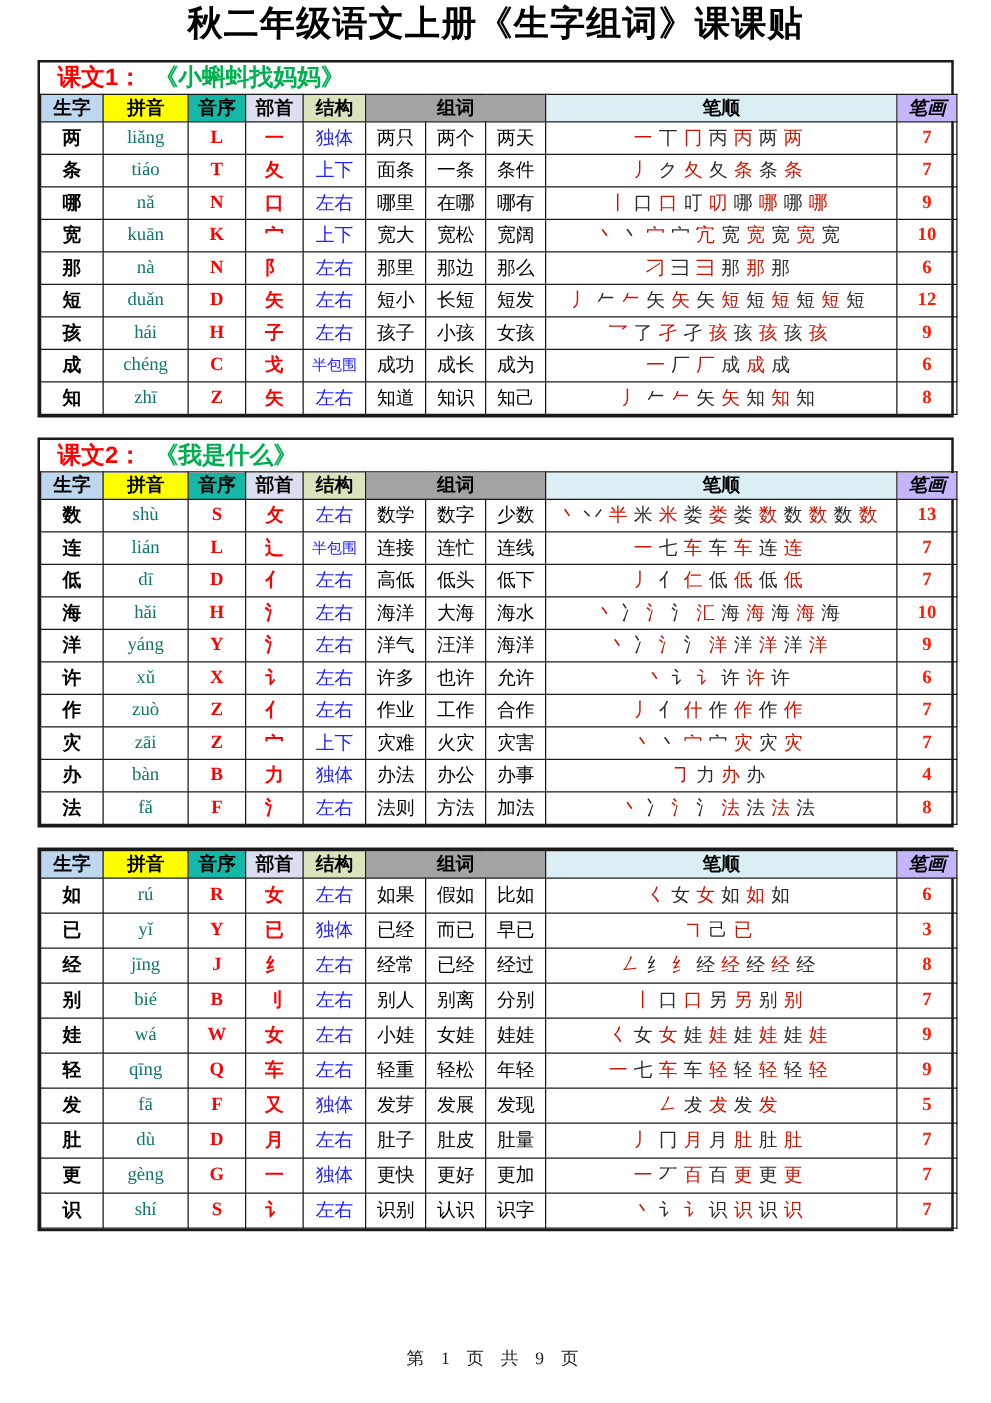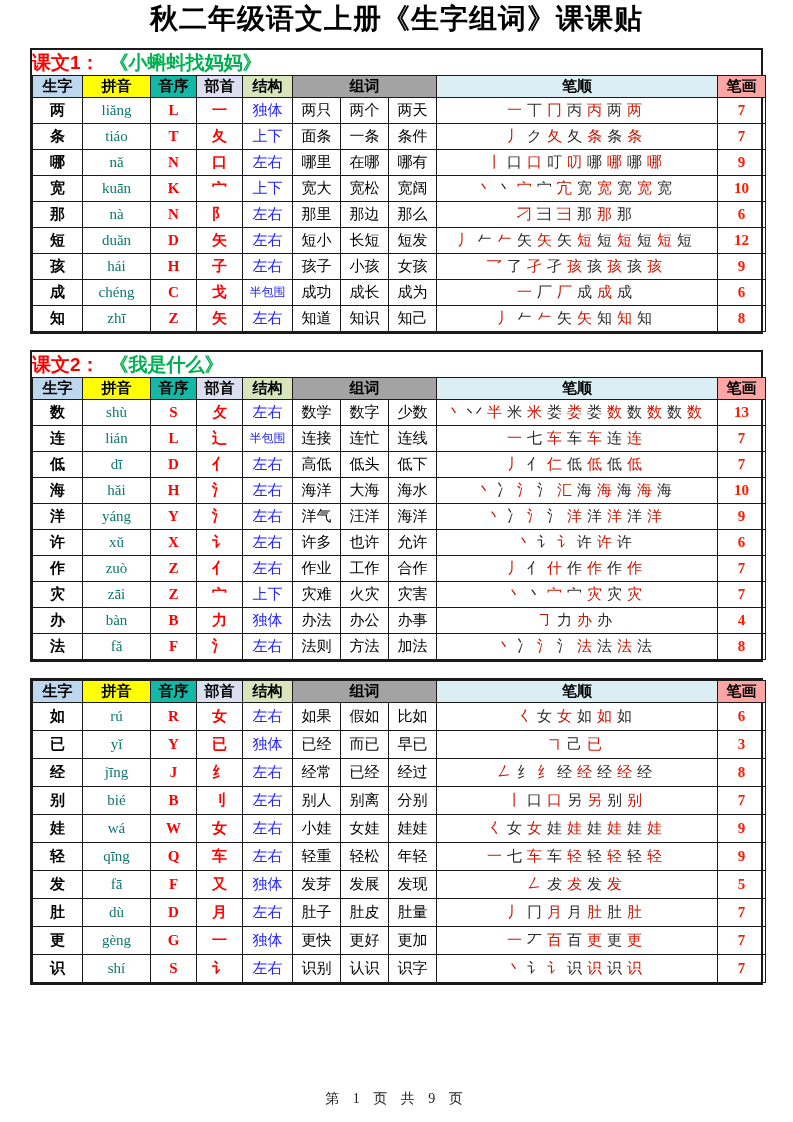--- a/index.html
+++ b/index.html
@@ -3,53 +3,53 @@
 <meta charset="utf-8">
 <style>
   html,body{margin:0;padding:0;background:#fff;}
   .page{width:793px;height:1122px;background:#ffffff;position:relative;overflow:hidden;
         font-family:"Liberation Sans",sans-serif;color:#000;}
   .title{text-align:center;font-size:28px;font-weight:bold;margin:0;
          letter-spacing:1px;height:37px;}
   main{display:block;}
   .lesson{margin:0 30px 16px 30px;border:2px solid #1a1a1a;background:#fff;}
   .lesson-0{margin-top:11px;}
-  .lesson-head{height:25px;line-height:25px;padding-left:0;font-weight:bold;font-size:19px;
+  .lesson-head{height:25px;line-height:25px;padding-left:14px;font-weight:bold;font-size:19px;
                white-space:nowrap;}
   .lesson-label{color:#ff0000;}
   .lesson-book{color:#00b050;margin-left:10px;}
   table.grid{border-collapse:collapse;table-layout:fixed;width:729px;}
   table.grid th,table.grid td{border:1px solid #1a1a1a;text-align:center;vertical-align:middle;
                overflow:hidden;white-space:nowrap;padding:0;}
   table.grid th{height:21px;font-size:15px;font-weight:bold;}
   table.grid td{height:25px;font-size:15px;}
   .lesson-2 table.grid td{height:27px;}
   
   th.h-char{background:#bdd7ee;}
   th.h-pin{background:#ffff00;}
   th.h-yin{background:#14b8a6;}
   th.h-bu{background:#dcdff0;}
   th.h-jie{background:#d7e4bc;}
   th.h-zu{background:#a3a3a3;}
   th.h-shun{background:#daeef3;}
-  th.h-hua{background:#fca5a5;}
+  th.h-hua{background:#c4b5fd;font-style:italic;}
   
   td.char{font-size:21px;font-weight:bold;}
   td.pin{color:#0f766e;font-family:Liberation Serif, serif;font-size:14px;}
   td.yin{color:#ff0000;font-weight:bold;font-size:17px;font-family:"Liberation Serif",serif;}
   td.bu{color:#ff0000;font-weight:bold;font-size:16px;font-family:"DejaVu Serif",serif;}
   td.jie{color:#2222ff;font-weight:normal;font-size:14px;}
   td.jie.small{font-size:12px;}
   td.zu{font-size:15px;}
   td.shun{text-align:left;padding-left:6px;font-family:"DejaVu Serif",serif;font-size:15px;}
   td.shun .step{display:inline-block;margin-right:5px;}
   td.shun .step:nth-child(odd){color:#cc1400;}
   td.shun .step:nth-child(even){color:#2b2b2b;}
   td.hua{color:#ff1a00;font-weight:bold;font-size:16px;font-family:"Liberation Serif",serif;}
-  .footer{position:absolute;left:0;bottom:14px;width:100%;text-align:center;
+  .footer{position:absolute;left:0;bottom:26px;width:100%;text-align:center;
           font-family:"Liberation Serif",serif;font-size:14px;letter-spacing:5px;color:#222;}
 </style>
 </head>
 <body>
 
 <div class="page">
   <h1 class="title">秋二年级语文上册《生字组词》课课贴</h1>
   <main id="lessons">
       <section class="lesson lesson-0">
         <div class="lesson-head"><span class="lesson-label">课文1：</span><span class="lesson-book">《小蝌蚪找妈妈》</span></div>

